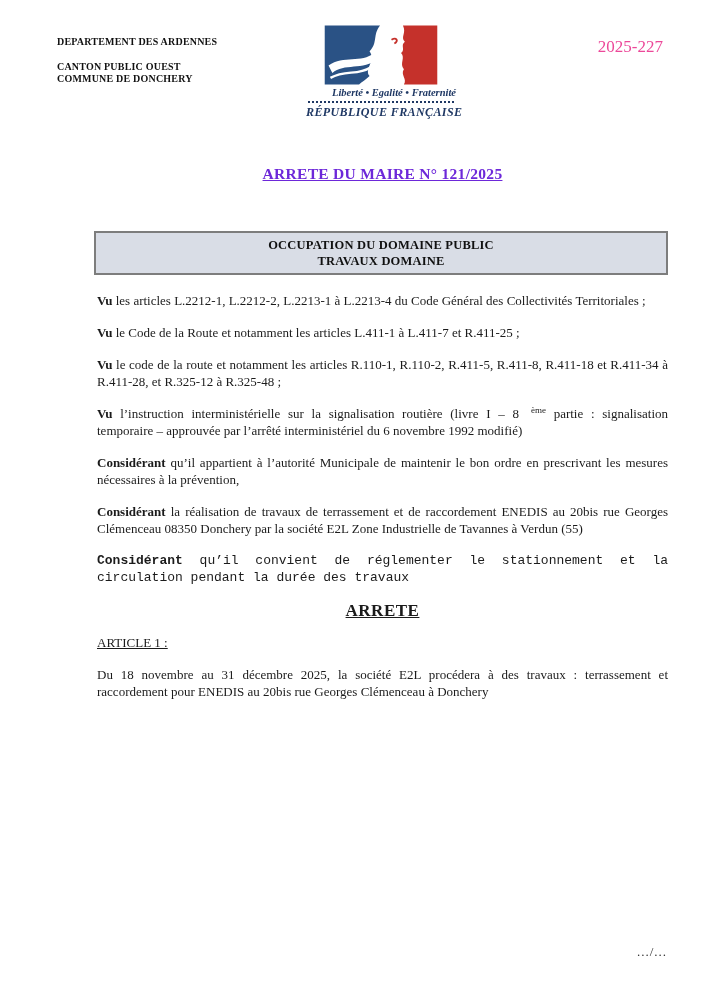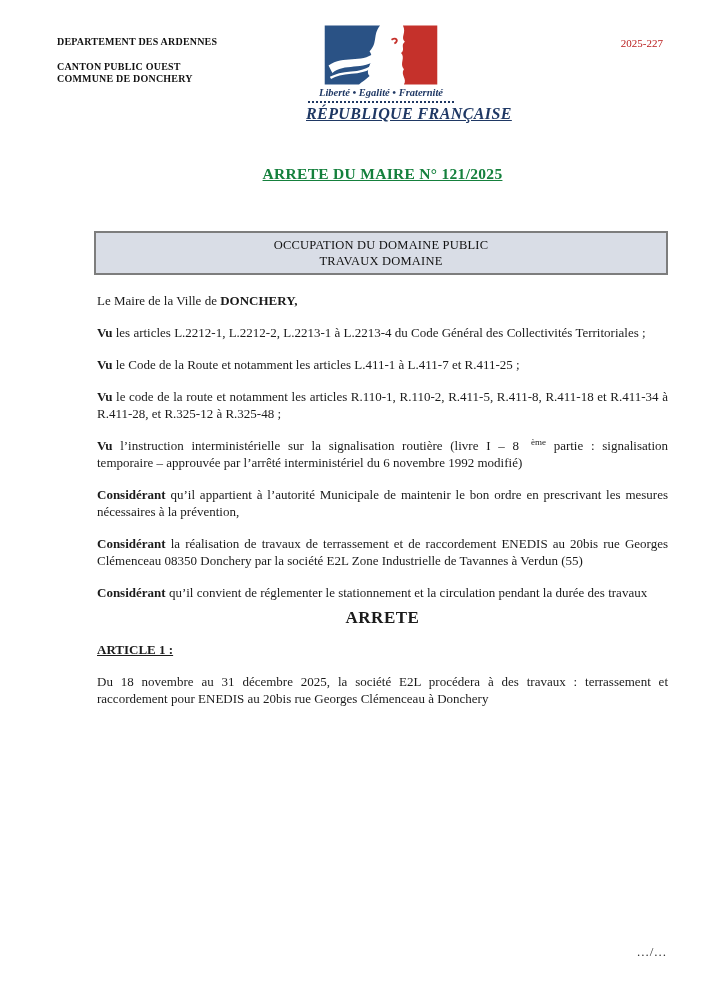--- a/index.html
+++ b/index.html
@@ -14,72 +14,73 @@
   }
   
   .hdr-left{
     position:absolute;left:57px;top:36px;
     font-weight:bold;font-size:10px;letter-spacing:.2px;line-height:12px;
     color:#111;
   }
   .hdr-left .dept{margin-bottom:13px;}
   .ref-number{
     position:absolute;right:44px;top:37px;
-    font-size:11px;color:#b91c1c;
+    font-size:17px;color:#ec4899;
   }
   .logo{
     position:absolute;left:306px;top:25px;width:150px;
-    text-align:center;
+    text-align:right;
   }
   .logo svg{display:block;margin:0 auto;}
   .logo .motto{
     margin-top:2px;
     font-size:10.5px;font-style:italic;font-weight:bold;
     color:#1f3864;white-space:nowrap;
   }
   .logo .dots-sep{
     margin:3px auto 2px auto;width:146px;height:0;
     border-top:2px dotted #1f3864;
   }
   .logo .republic{
-    font-size:16px;font-style:italic;font-weight:bold;
-    color:#1f3864;letter-spacing:.4px;white-space:nowrap;text-decoration:underline;
+    font-size:12px;font-style:italic;font-weight:bold;
+    color:#1f3864;letter-spacing:.4px;white-space:nowrap;
   }
   
   .main-title{
     position:absolute;left:97px;width:571px;top:165px;
     text-align:center;
     font-size:15.5px;font-weight:bold;letter-spacing:.3px;
     text-decoration:underline;
-    color:#15803d;
+    color:#6d28d9;
     font-family:Liberation Serif, serif;
   }
   
   .subject-box{
     position:absolute;left:94px;top:231px;width:570px;height:40px;
     background:#d9dde6;
     border:2px solid #7d7d7d;
     display:flex;flex-direction:column;align-items:center;justify-content:center;
-    font-weight:normal;font-size:12.5px;line-height:16px;color:#111;
+    font-weight:bold;font-size:12.5px;line-height:16px;color:#111;
     letter-spacing:.2px;
   }
   
   .body-text{
     position:absolute;left:97px;top:292px;width:571px;
     font-size:13px;line-height:17px;text-align:justify;
   }
   .body-text p{margin:0 0 15px 0;}
   .arrete-heading{
     margin:0 0 0 0;
     text-align:center;
     font-size:17px;font-weight:bold;letter-spacing:.5px;
+    text-decoration:underline;
   }
   .article-heading{
     margin:22px 0 1px 0;
-    font-weight:bold;font-size:13px;
+    font-weight:normal;font-size:13px;
     text-decoration:underline;
   }
   .article-body{margin:0;}
   sup{font-size:9px;line-height:0;margin-left:12px;}
   .continuation{
     position:absolute;right:40px;top:944px;
     font-size:13px;color:#333;letter-spacing:1px;
   }
 </style>
 </head>
@@ -114,38 +115,37 @@
 
   <div class="main-title">ARRETE DU MAIRE N° 121/2025</div>
 
   <div class="subject-box">
     <div>OCCUPATION DU DOMAINE PUBLIC</div>
     <div>TRAVAUX DOMAINE</div>
   </div>
 
   <div class="body-text">
 
-    <p><span>Le Maire de la Ville de </span><b>DONCHERY,</b></p>
 
 
 
     <p><b>Vu</b><span> les articles L.2212-1, L.2212-2, L.2213-1 à L.2213-4 du Code Général des Collectivités Territoriales ;</span></p>
 
     <p><b>Vu</b><span> le Code de la Route et notamment les articles L.411-1 à L.411-7  et R.411-25 ;</span></p>
 
     <p><b>Vu</b><span> le code de la route et notamment les articles R.110-1, R.110-2, R.411-5, R.411-8, R.411-18 et R.411-34 à R.411-28, et R.325-12 à R.325-48 ;</span></p>
 
 
     <p><b>Vu</b><span> l’instruction interministérielle sur la signalisation routière (livre I – 8</span><sup>ème</sup><span> partie : signalisation temporaire – approuvée par l’arrêté interministériel du 6 novembre 1992 modifié)</span></p>
 
     <p><b>Considérant</b><span> qu’il appartient à l’autorité Municipale de maintenir le bon ordre en prescrivant les mesures nécessaires à la prévention,</span></p>
 
     <p><b>Considérant</b><span> la réalisation de travaux de terrassement et de raccordement ENEDIS au 20bis rue Georges Clémenceau 08350 Donchery par la société E2L Zone Industrielle de Tavannes à Verdun (55)</span></p>
 
-    <p style="margin-bottom:8px;"><b>Considérant</b><span> qu’il convient de réglementer le stationnement et la circulation pendant la durée des travaux</span></p>
+    <p style="margin-bottom:16px;font-family:Liberation Mono, monospace;"><b>Considérant</b><span> qu’il convient de réglementer le stationnement et la circulation pendant la durée des travaux</span></p>
 
     <p class="arrete-heading">ARRETE</p>
 
     <p class="article-heading">ARTICLE 1 :</p>
     <p class="article-body">Du 18 novembre au 31 décembre 2025, la société E2L procédera à des travaux : terrassement et raccordement pour ENEDIS au 20bis rue Georges Clémenceau à Donchery</p>
 
   </div>
 
   <div class="continuation">.../...</div>
 

